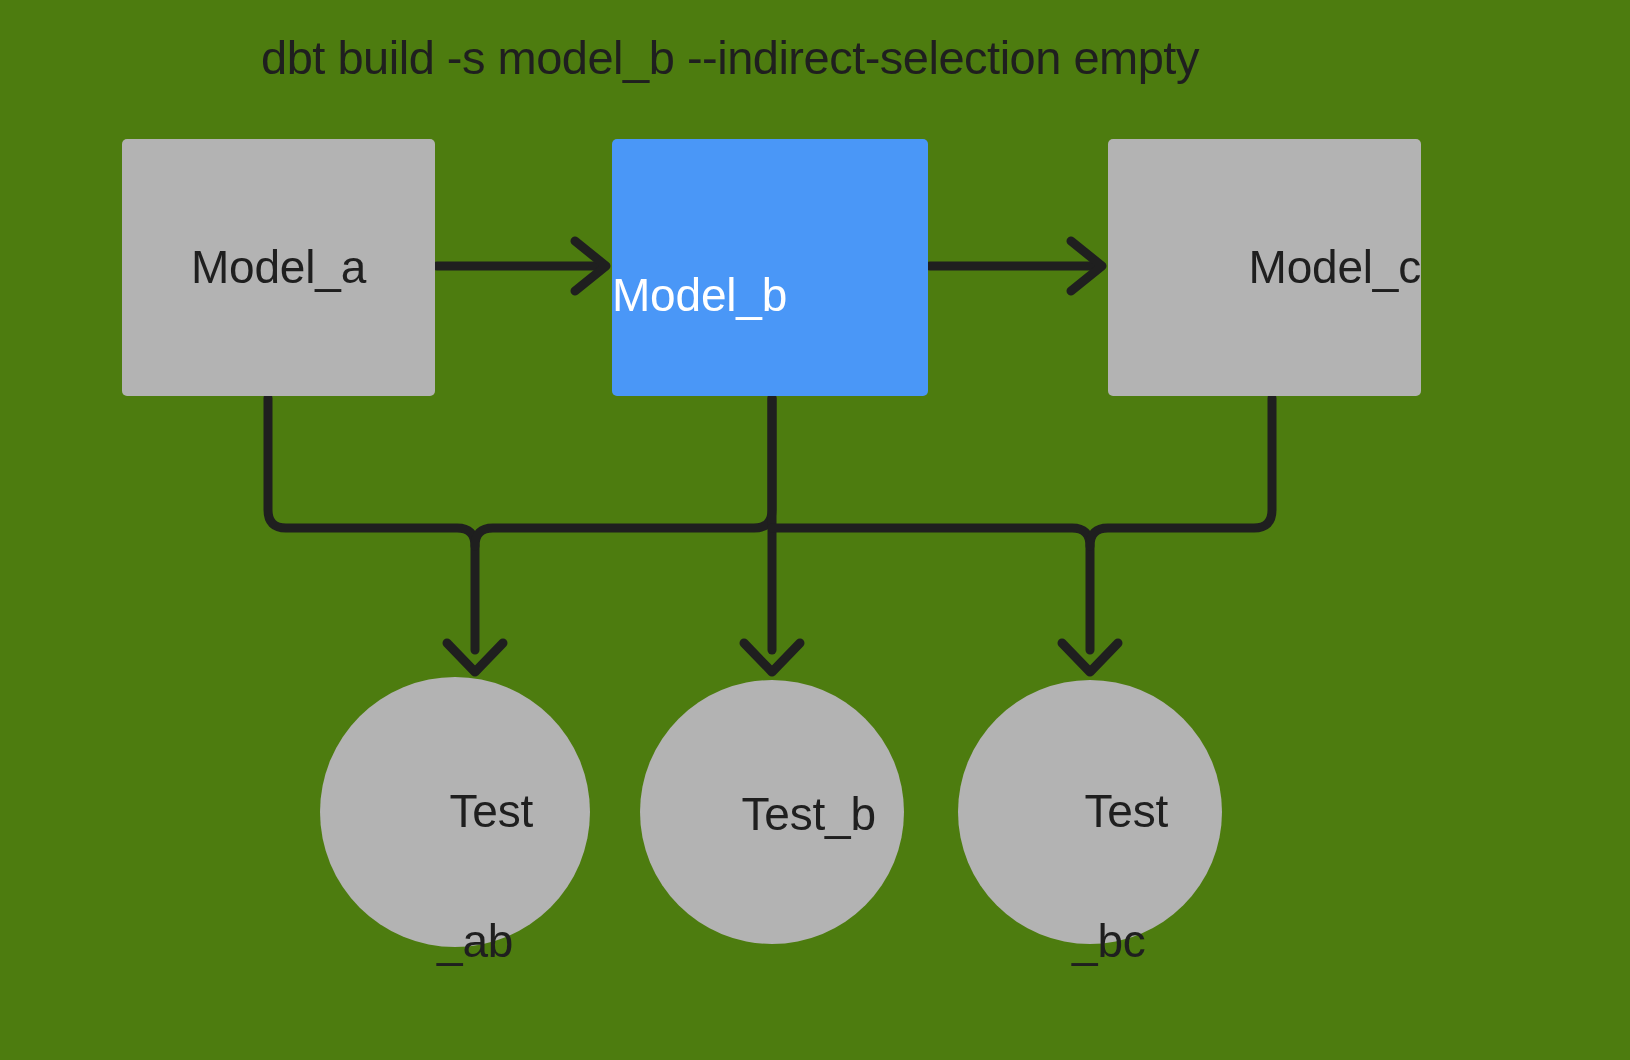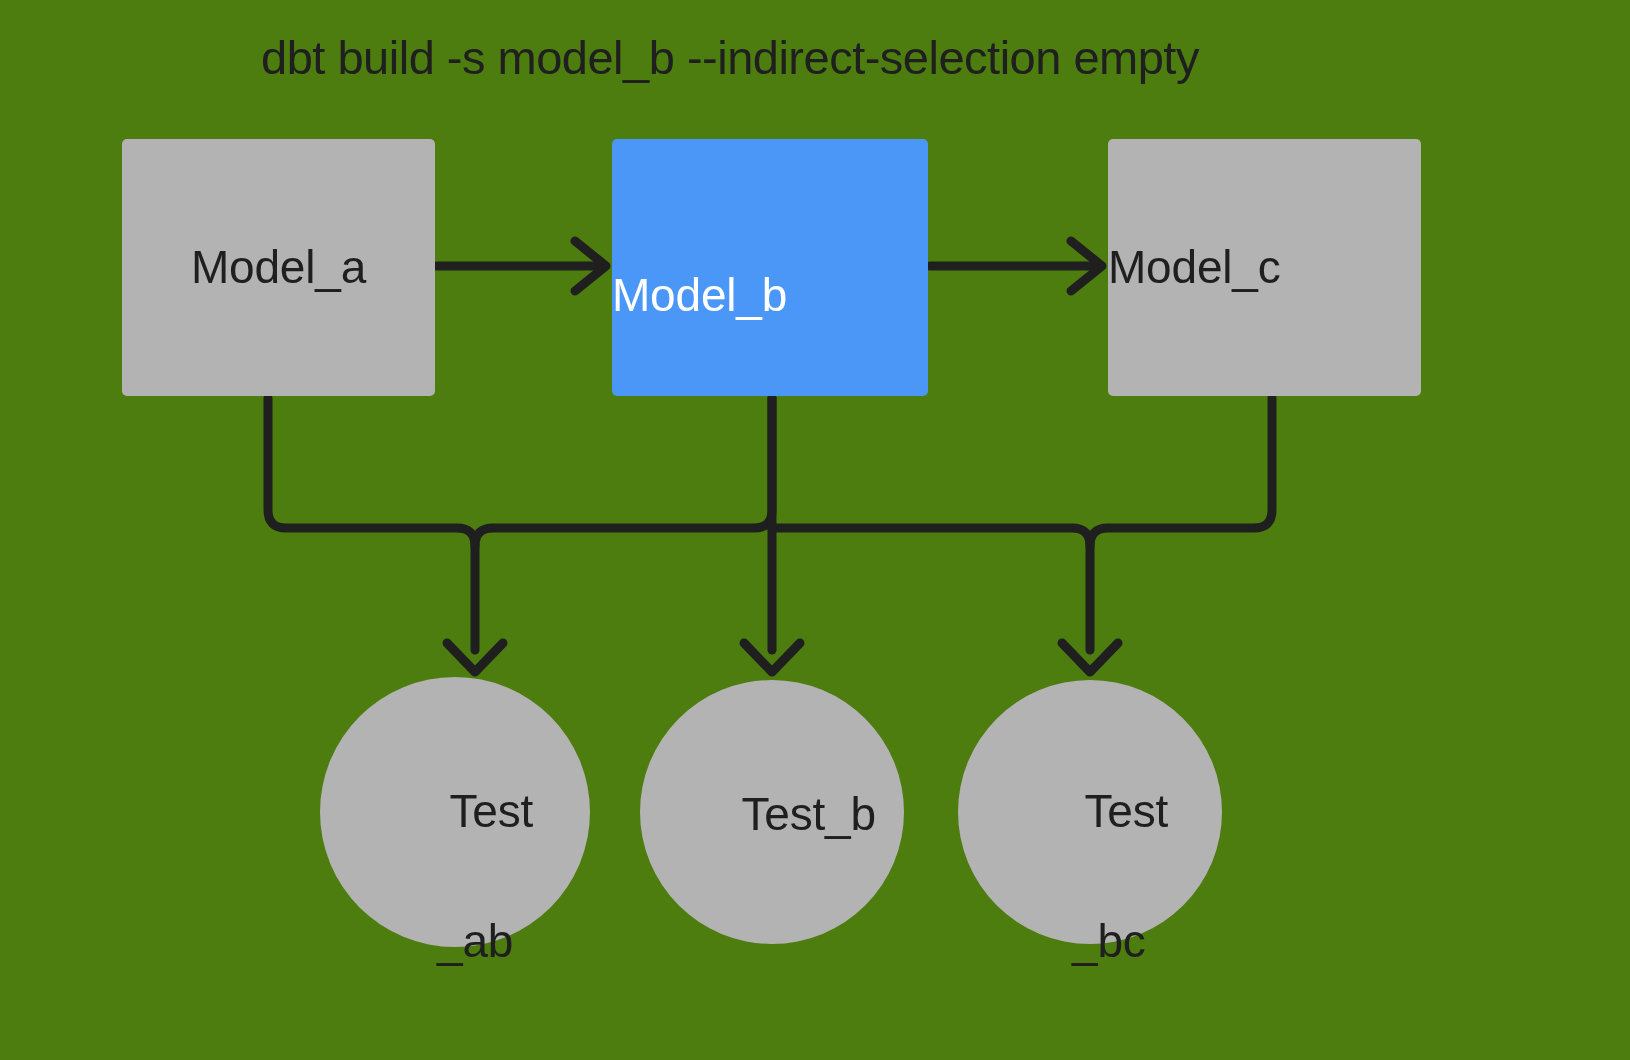--- a/index.html
+++ b/index.html
@@ -42,21 +42,21 @@
     text-align: center;
     font-family: "Liberation Sans", sans-serif;
     font-size: 47px;
     font-weight: 400;
     letter-spacing: -0.5px;
     color: #1f1f1f;
     white-space: pre;
   }
   .model-label-a { left: 122px; top: 244px; width: 313px; text-align: center; color: #1f1f1f; }
   .model-label-b { left: 612px; top: 244px; width: 316px; text-align: left; color: #ffffff; margin-top: 28px; }
-  .model-label-c { left: 1108px; top: 244px; width: 313px; text-align: left; color: #1f1f1f; }
+  .model-label-c { left: 1108px; top: 244px; width: 313px; text-align: right; color: #1f1f1f; }
   .test-label {
     color: #1f1f1f;
     text-align: left;
   }
   .test-label-ab { left: 400px; top: 742px; }
   .test-label-b  { left: 692px; top: 745px; }
   .test-label-bc { left: 1035px; top: 742px; }
   .test-label .line2 { display: block; margin-top: 38px; margin-left: 37px; }
 </style>
 </head>

